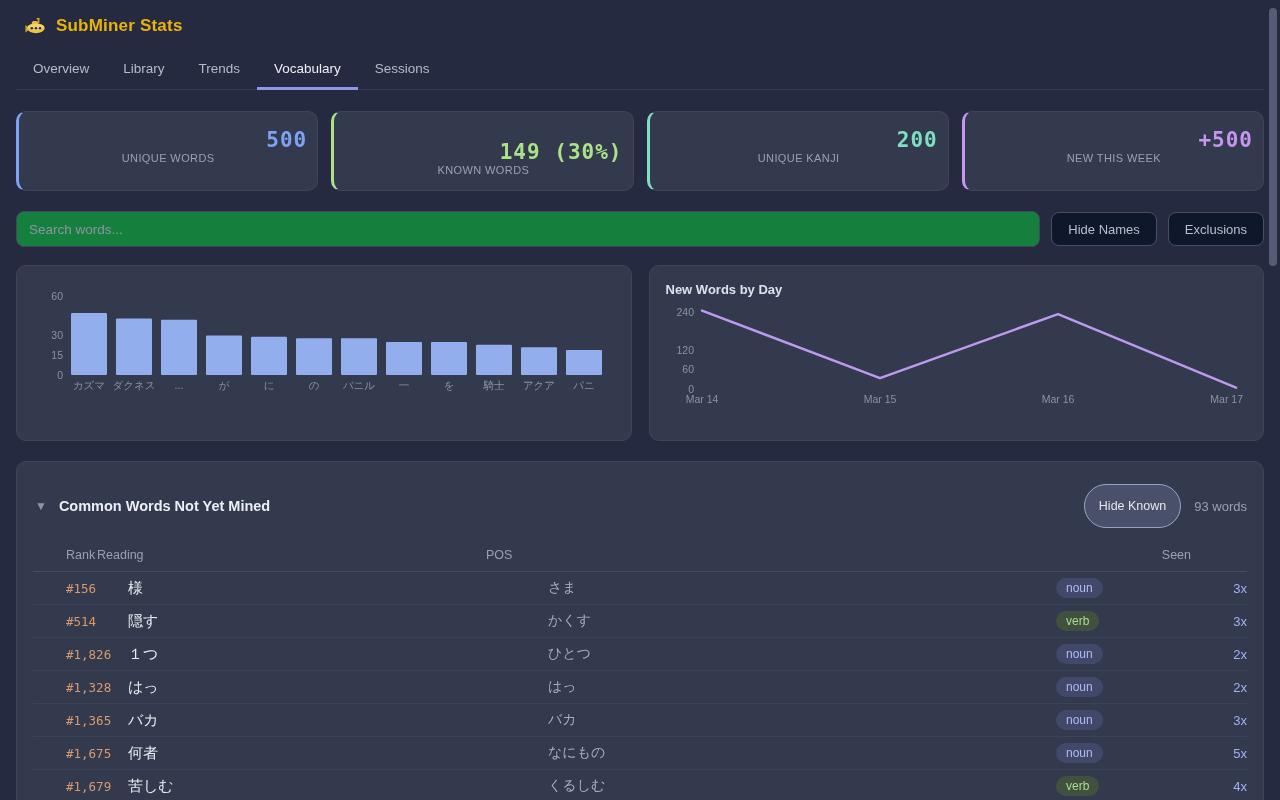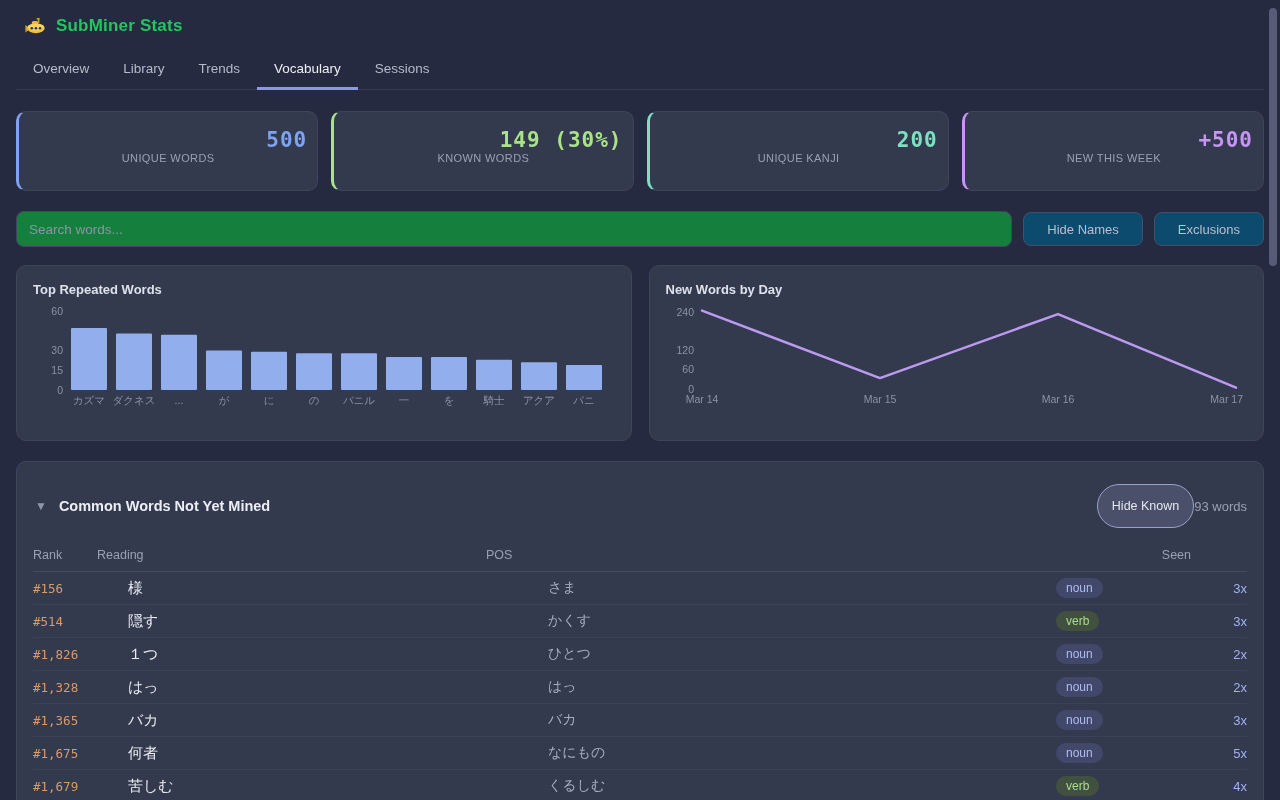--- a/index.html
+++ b/index.html
@@ -7,21 +7,21 @@
   body {
     width:1280px; height:800px; overflow:hidden; position:relative;
     background:#252a40; font-family:"Liberation Sans", sans-serif;
     -webkit-font-smoothing:antialiased;
   }
   .page { padding:0 16px; }
 
   
   .title-row { display:flex; align-items:center; gap:10px; padding:15px 8px 0 8px; }
   .logo { width:22px; height:22px; display:inline-flex; }
-  h1 { margin:0; font-size:17px; font-weight:700; color:#22c55e; letter-spacing:.2px; }
+  h1 { margin:0; font-size:17px; font-weight:700; color:#eab308; letter-spacing:.2px; }
 
   .tabs { display:flex; margin-top:12px; border-bottom:1px solid #363b51; }
   .tab {
     background:none; border:none; cursor:pointer;
     color:#b5bbc9; font-size:13.5px; font-family:inherit;
     padding:12px 17px 11px; border-bottom:3px solid transparent; margin-bottom:-1px;
   }
   .tab.active { color:#eceef5; border-bottom-color:#8e96e8; }
 
   
@@ -32,48 +32,48 @@
   .stat-label { color:#99a0b2; font-size:11px; letter-spacing:.4px; }
 
   
   .search-row { display:flex; gap:11px; margin-top:20px; }
   .search-input {
     flex:1; height:36px; background:#15803d; border:1px solid #404764; border-radius:8px;
     color:#dfe3ec; padding:0 12px; font-size:13.5px; outline:none; font-family:inherit;
   }
   .search-input::placeholder { color:#8d93a6; }
   .btn {
-    height:34px; margin-top:1px; padding:0 23px; background:#0c4a6e; border:1px solid #474e68;
+    height:34px; margin-top:1px; padding:0 16px; background:#0f172a; border:1px solid #474e68;
     border-radius:8px; color:#b9bfcd; font-size:13px; cursor:pointer; font-family:inherit;
   }
 
   
   .charts { display:grid; grid-template-columns:1fr 1fr; gap:17px; margin-top:18px; }
   .chart-card { height:176px; padding:16px; }
   .chart-title { font-size:13px; font-weight:700; color:#dde1ec; }
   .chart-card svg { display:block; margin-top:4px; }
   .tick { font-size:10.5px; fill:#8b92a6; font-family:"Liberation Sans",sans-serif; }
 
   
   .table-card { margin-top:20px; padding:16px 16px 0; height:380px; }
   .table-header { display:flex; align-items:center; padding-top:6px; }
   .collapse { color:#8f96ab; font-size:12px; background:none; border:none; cursor:pointer; padding:0 2px; }
   h2 { font-size:14.5px; font-weight:700; color:#eceef5; margin:0 0 0 10px; }
   .spacer { flex:1; }
   .pill {
     background:#4a5069; border:1px solid #96a3c8; border-radius:999px; color:#e3e7f0;
     font-size:12.5px; padding:14px 14px; cursor:pointer; font-family:inherit;
   }
-  .count { color:#99a0b2; font-size:13px; }
+  .count { color:#99a0b2; font-size:13px; margin-left:13px; }
 
   .cols, .row { display:grid; grid-template-columns:64px 389px 1fr 104px 56px; align-items:center; }
   .cols { margin-top:20px; padding-bottom:9px; border-bottom:1px solid #454b60; color:#99a0b2; font-size:12.5px; }
   .cols .c-seen { color:#99a0b2; }
   .row { height:33px; border-bottom:1px solid #3d4356; cursor:default;gap:31px; }
-  .c-rank { font-family:"DejaVu Sans Mono", monospace; color:#d89a6a; font-size:12.5px; }
+  .c-rank { font-family:"DejaVu Sans Mono", monospace; color:#d89a6a; font-size:12.5px;margin-left:33px; }
   .c-word { color:#e7eaf1; font-size:15px; }
   .c-reading { color:#a6adbf; font-size:14px; }
   .badge { display:inline-block; font-size:12px; padding:3px 10px; border-radius:999px; }
   .c-seen { text-align:right; color:#9fb1f2; font-size:13px; }
 
   .scroll-thumb {
     position:fixed; right:3px; top:8px; width:8px; height:258px;
     background:#565c75; border-radius:4px;
   }
 </style>
@@ -107,42 +107,41 @@
         <button class="tab">Sessions</button>
       </nav>
   </header>
 
   <section class="stats" id="stats">
       <div class="card stat-card" style="border-left-color: rgb(126, 163, 242);">
     <div class="stat-value" style="color: rgb(126, 163, 242);">500</div>
     <div class="stat-label">UNIQUE WORDS</div>
   </div>
       <div class="card stat-card" style="border-left-color: rgb(169, 226, 135);">
-    <div class="stat-value" style="color: rgb(169, 226, 135);">149 (30%)</div>
+    <div class="stat-value" style="color: rgb(169, 226, 135); margin-top: 12px;">149 (30%)</div>
     <div class="stat-label">KNOWN WORDS</div>
   </div>
       <div class="card stat-card" style="border-left-color: rgb(126, 224, 194);">
     <div class="stat-value" style="color: rgb(126, 224, 194);">200</div>
     <div class="stat-label">UNIQUE KANJI</div>
   </div>
       <div class="card stat-card" style="border-left-color: rgb(199, 149, 242);">
     <div class="stat-value" style="color: rgb(199, 149, 242);">+500</div>
     <div class="stat-label">NEW THIS WEEK</div>
   </div>
     </section>
 
   <section class="search-row">
     <input class="search-input" placeholder="Search words..." style="">
     <button class="btn">Hide Names</button>
     <button class="btn">Exclusions</button>
   </section>
 
   <section class="charts">
     <div class="card chart-card">
-      <div class="chart-title">Top Repeated Words</div>
       <svg id="barChart" width="578" height="118" viewBox="0 0 578 118">
           <text x="30" y="92.5" text-anchor="end" class="tick">0</text>
           <text x="30" y="72.75" text-anchor="end" class="tick">15</text>
           <text x="30" y="53" text-anchor="end" class="tick">30</text>
           <text x="30" y="13.5" text-anchor="end" class="tick">60</text>
           <rect x="38" y="27.116666666666667" width="36" height="61.88333333333333" fill="#93aeec" rx="1"></rect>
           <text x="56" y="103" text-anchor="middle" class="tick">カズマ</text>
           <rect x="83" y="32.38333333333333" width="36" height="56.61666666666667" fill="#93aeec" rx="1"></rect>
           <text x="101" y="103" text-anchor="middle" class="tick">ダクネス</text>
           <rect x="128" y="33.7" width="36" height="55.3" fill="#93aeec" rx="1"></rect>

